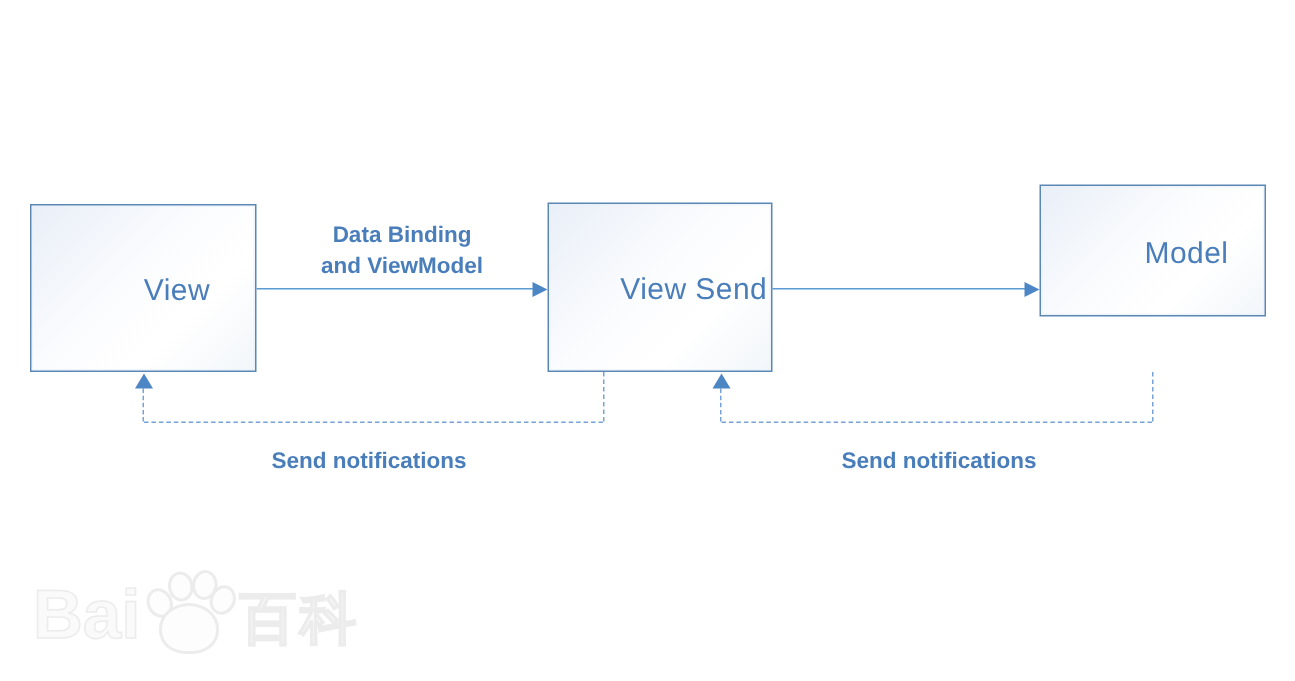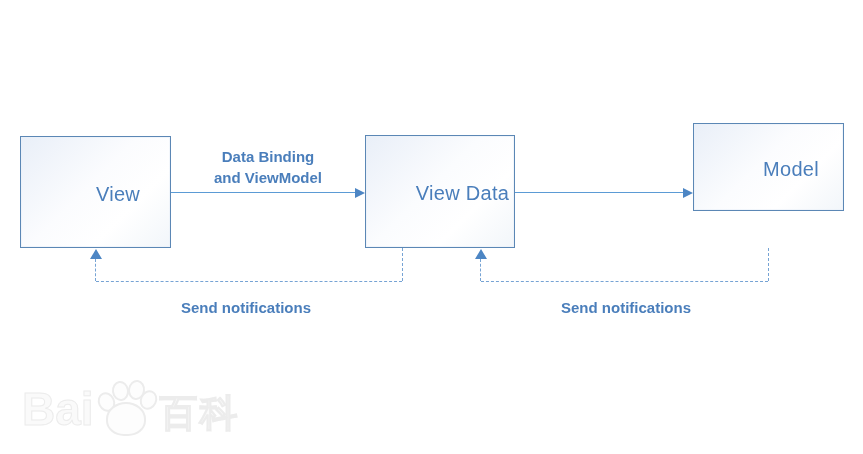--- a/index.html
+++ b/index.html
@@ -132,21 +132,21 @@
 </head>
 <body>
 
 <div class="canvas">
 
   <div class="node" style="left:20px; top:136px; width:151px; height:112px;">
     <span class="node-label">View</span>
   </div>
 
   <div class="node" style="left:365px; top:135px; width:150px; height:113px;">
-    <span class="node-label">View Data</span>
+    <span class="node-label">View Send</span>
   </div>
 
   <div class="node" style="left:693px; top:123px; width:151px; height:88px;">
     <span class="node-label">Model</span>
   </div>
 
   <div class="hline" style="left:171px; top:192px; width:186px;"></div>
   <div class="arrow-right" style="left:355px; top:188px;"></div>
   <div class="edge-label" style="left:173px; top:146px;">
     <div>Data Binding</div>

